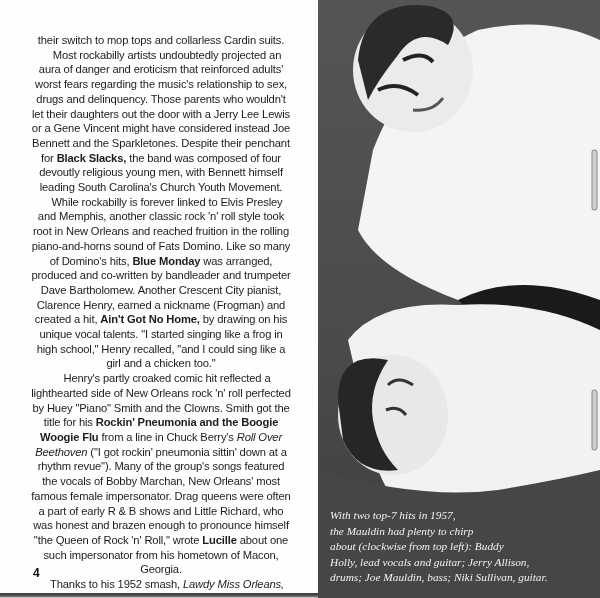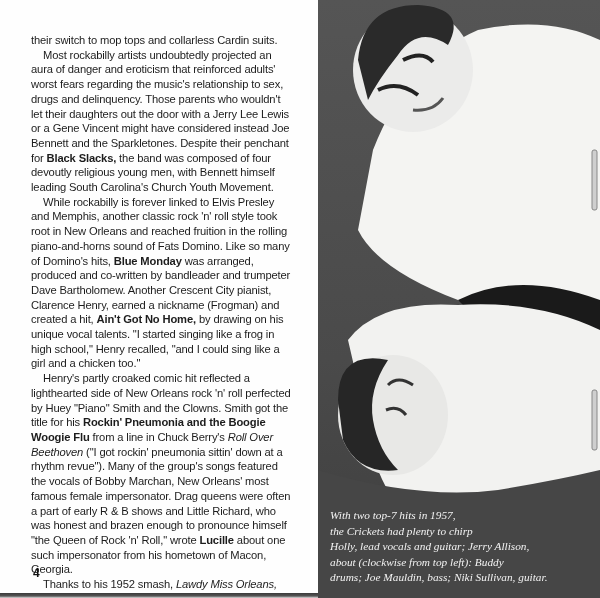--- a/index.html
+++ b/index.html
@@ -1,18 +1,18 @@
 <!DOCTYPE html>
 <html><head>
 <meta charset="utf-8">
 <style>
   html,body{margin:0;padding:0;}
   body{width:600px;height:598px;background:#fefefe;position:relative;overflow:hidden;}
   .text-col{position:absolute;left:31px;top:33px;width:260px;font-family:"Liberation Sans Narrow","Liberation Sans",sans-serif;font-size:11.2px;line-height:14.7px;color:#1c1c1c;letter-spacing:-0.15px;}
-  .text-col p{margin:0;text-align:left;}
+  .text-col p{margin:0;text-align:center;}
   .text-col p.indent{text-indent:12px;}
   .b{font-weight:bold;}
   .i{font-style:italic;}
   .pageno{position:absolute;left:33px;top:566px;font-family:"Liberation Sans",sans-serif;font-weight:bold;font-size:12px;color:#111;}
   .bottom-rule{position:absolute;left:0;top:591px;width:320px;height:7px;background:linear-gradient(to bottom,#fff 0,#fff 2px,#3a3a3a 2px,#555 5px,#ddd 7px);}
   .photo{position:absolute;left:318px;top:0;width:282px;height:598px;background:#4a4a4a;overflow:hidden;}
   .photo svg{position:absolute;left:0;top:0;}
   .caption{position:absolute;left:330px;top:508px;width:265px;font-family:"Liberation Serif",serif;font-style:italic;font-size:11.3px;line-height:15.5px;color:#f2f2f2;}
   .caption div{white-space:nowrap;}
 </style>
@@ -60,17 +60,17 @@
 
     <rect x="274" y="150" width="5" height="60" rx="2" fill="#cfcfcf" stroke="#888" stroke-width="1"></rect>
     <rect x="274" y="390" width="5" height="60" rx="2" fill="#cfcfcf" stroke="#888" stroke-width="1"></rect>
 
     <path d="M0 470 Q100 500 180 490 Q240 480 282 470 L282 598 L0 598 Z" fill="#464646"></path>
   </svg>
 </div>
 
 <div class="caption">
   <div>With two top-7 hits in 1957,</div>
-  <div>the Crickets had plenty to chirp</div>
+  <div>the Mauldin had plenty to chirp</div>
+  <div>about (clockwise from top left): Buddy</div>
   <div>Holly, lead vocals and guitar; Jerry Allison,</div>
-  <div>about (clockwise from top left): Buddy</div>
   <div>drums; Joe Mauldin, bass; Niki Sullivan, guitar.</div>
 </div>
 
 </body></html>

